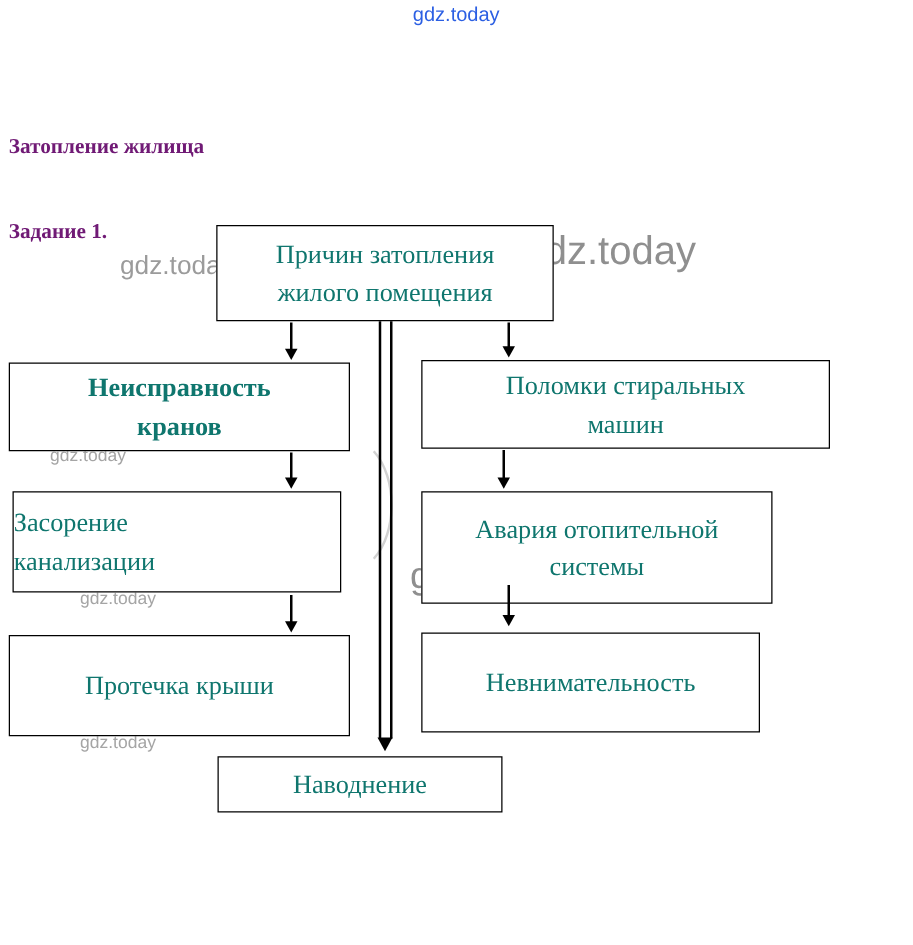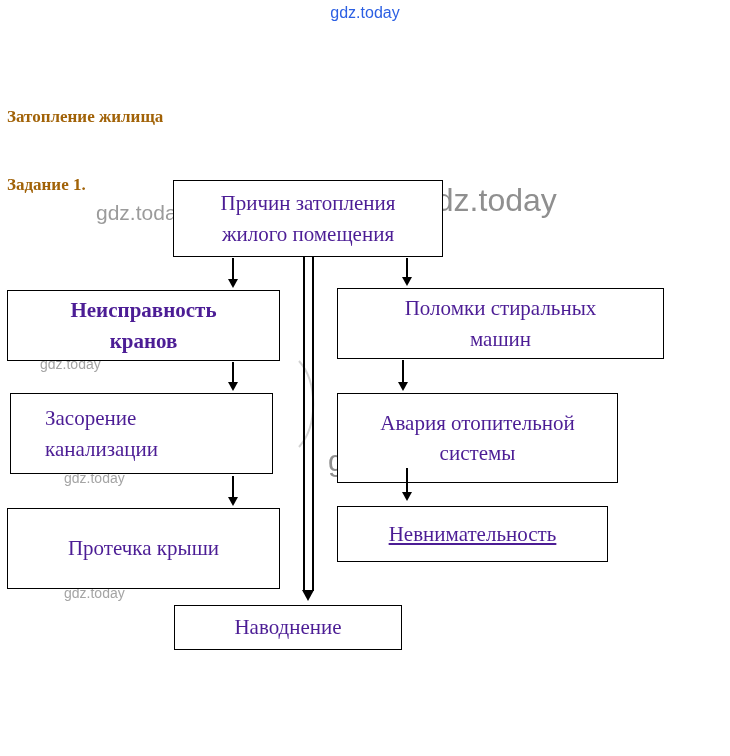--- a/index.html
+++ b/index.html
@@ -29,48 +29,48 @@
   .wm-small-3   { left: 64px;  top: 585px; font-size: 14px; color: #a5a5a5; }
   .wm-curve     { position: absolute; left: 296px; top: 358px; }
 
   
   .heading {
     position: absolute;
     left: 7px;
     font-family: "Liberation Serif", serif;
     font-weight: bold;
     font-size: 17px;
-    color: #a16207;
+    color: #701a75;
   }
   .heading-title { top: 107px; }
   .heading-task  { top: 159px; margin-top: 16px; }
 
   
   .node {
     position: absolute;
     border: 1.5px solid #000000;
     background: #ffffff;
     display: flex;
     align-items: center;
     justify-content: center;
     text-align: center;
     font-family: "Liberation Serif", serif;
     font-size: 21px;
     line-height: 1.45;
-    color: #4c1d95;
+    color: #0f766e;
     white-space: pre-line;
   }
   .node-root   { left: 173px; top: 180px; width: 270px; height: 77px; }
   .node-l1     { left: 7px;   top: 290px; width: 273px; height: 71px; font-weight: bold; }
   .node-r1     { left: 337px; top: 288px; width: 327px; height: 71px; }
   .node-l2     { left: 10px;  top: 393px; width: 263px; height: 81px;
-                 justify-content: flex-start; text-align: left; padding-left: 34px; }
+                 justify-content: flex-start; text-align: left; }
   .node-r2     { left: 337px; top: 393px; width: 281px; height: 90px; }
   .node-l3     { left: 7px;   top: 508px; width: 273px; height: 81px; }
-  .node-r3     { left: 337px; top: 506px; width: 271px; height: 56px; text-decoration: underline; }
+  .node-r3     { left: 337px; top: 506px; width: 271px; height: 80px; }
   .node-bottom { left: 174px; top: 605px; width: 228px; height: 45px; }
 
   
   .arrow {
     position: absolute;
     display: flex;
     flex-direction: column;
     align-items: center;
     width: 12px;
   }

